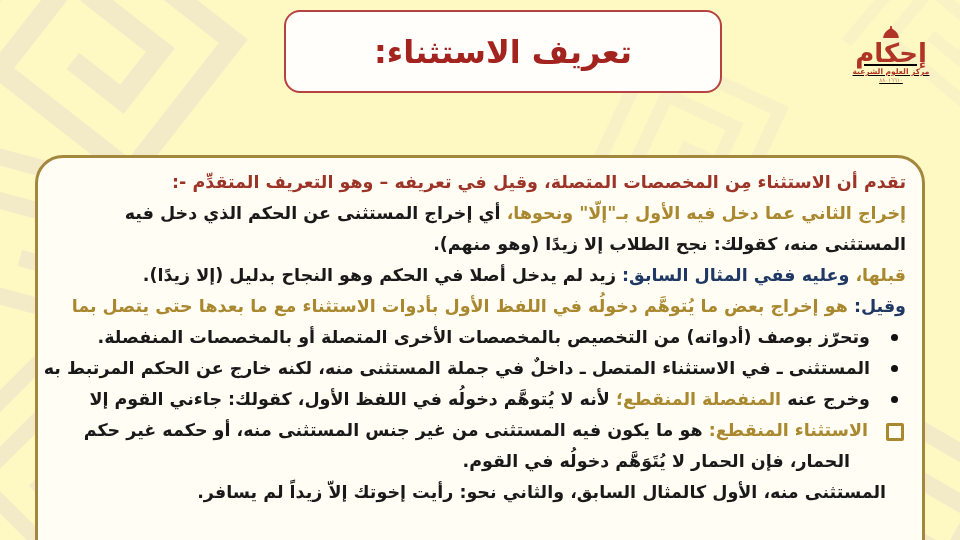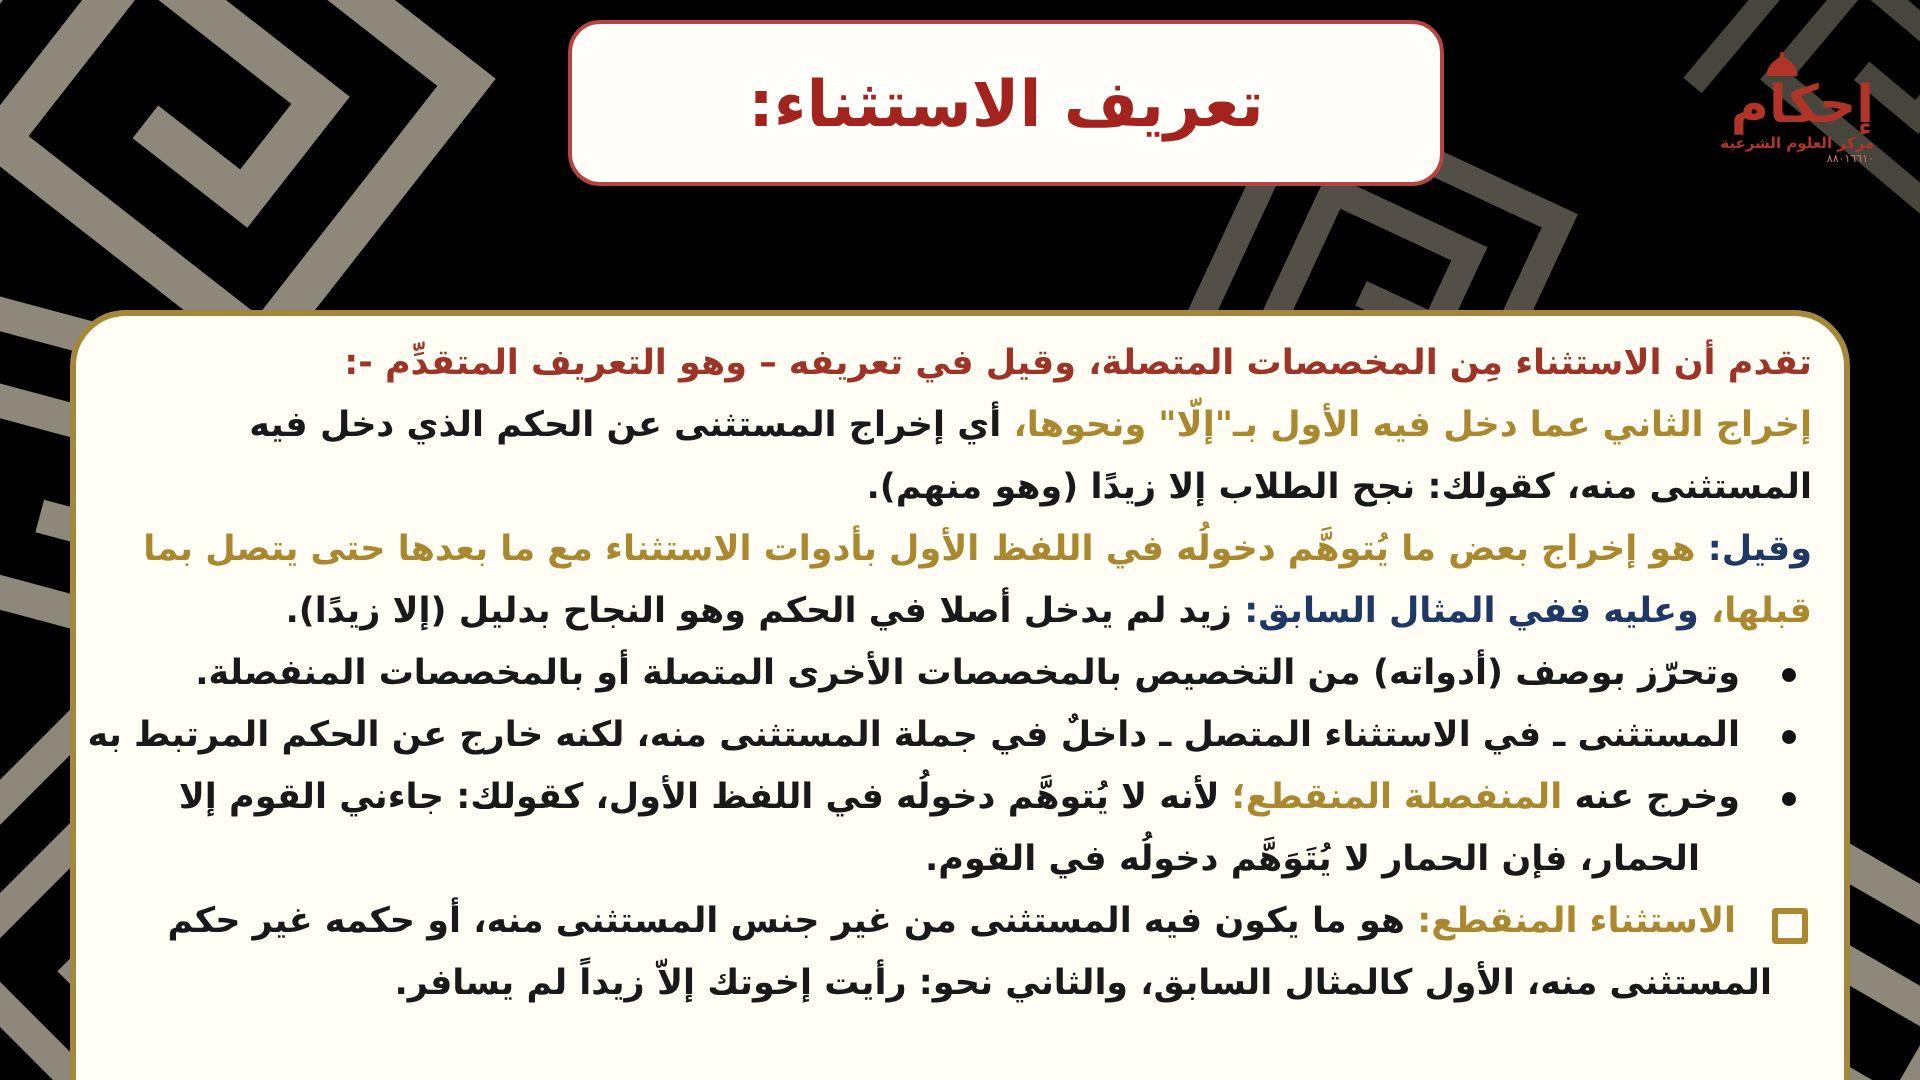--- a/index.html
+++ b/index.html
@@ -1,34 +1,34 @@
 <!DOCTYPE html>
 <html><head>
 <meta charset="utf-8">
 <style>
   html,body{margin:0;padding:0;}
   body{width:960px;height:540px;overflow:hidden;font-family:"DejaVu Sans",sans-serif;}
-  .slide{position:relative;width:960px;height:540px;background:#000000;overflow:hidden;}
+  .slide{position:relative;width:960px;height:540px;background:#fef9c3;overflow:hidden;}
 
   
   .motif{position:absolute;z-index:0;opacity:.6;}
   .motif path{fill:none;stroke:#EDE3CB;stroke-width:8;}
 
   
   .title-box{
     position:absolute;left:284px;top:10px;width:434px;height:79px;z-index:2;
     background:#FFFEFB;border:2px solid #B64242;border-radius:16px;
     display:flex;align-items:center;justify-content:center;
   }
   .title-box h1{
     margin:0;font-size:32px;font-weight:700;color:#A3241F;direction:rtl;
   }
 
   
-  .logo{position:absolute;left:845px;top:26px;width:92px;z-index:2;}
+  .logo{position:absolute;left:845px;top:26px;width:92px;z-index:2;text-align:center;text-decoration:underline;}
   .logo .dome{display:block;margin:0 auto 1px;}
   .logo-name{font-size:26px;line-height:26px;font-weight:700;color:#B03427;direction:rtl;}
   .logo-sub{font-size:7.5px;font-weight:700;color:#B03427;margin-top:1px;direction:rtl;}
   .logo-reg{font-size:5.5px;color:#C47A6E;margin-top:1px;direction:rtl;}
 
   
   .content-box{
     position:absolute;left:35px;top:155px;width:890px;height:432px;z-index:1;
     background:#FFFDF4;border:3px solid #A3873C;border-radius:28px;
     box-sizing:border-box;overflow:hidden;
@@ -100,49 +100,49 @@
 
       <div class="line">
         <span class="c-gold">إخراج الثاني عما دخل فيه الأول بـ"إلّا" ونحوها، </span><span class="c-black">أي إخراج المستثنى عن الحكم الذي دخل فيه</span>
       </div>
 
       <div class="line">
         <span class="c-black">المستثنى منه، كقولك: نجح الطلاب إلا زيدًا (وهو منهم).</span>
       </div>
 
       <div class="line">
-        <span class="c-navy">وقيل: </span><span class="c-gold">هو إخراج بعض ما يُتوهَّم دخولُه في اللفظ الأول بأدوات الاستثناء مع ما بعدها حتى يتصل بما</span>
+        <span class="c-gold">قبلها، </span><span class="c-navy">وعليه ففي المثال السابق: </span><span class="c-black">زيد لم يدخل أصلا في الحكم وهو النجاح بدليل (إلا زيدًا).</span>
       </div>
 
       <div class="line">
-        <span class="c-gold">قبلها، </span><span class="c-navy">وعليه ففي المثال السابق: </span><span class="c-black">زيد لم يدخل أصلا في الحكم وهو النجاح بدليل (إلا زيدًا).</span>
+        <span class="c-navy">وقيل: </span><span class="c-gold">هو إخراج بعض ما يُتوهَّم دخولُه في اللفظ الأول بأدوات الاستثناء مع ما بعدها حتى يتصل بما</span>
       </div>
 
       <div class="line bullet-line">
         <span class="dot"></span>
         <span class="c-black">وتحرّز بوصف (أدواته) من التخصيص بالمخصصات الأخرى المتصلة أو بالمخصصات المنفصلة.</span>
       </div>
 
       <div class="line bullet-line">
         <span class="dot"></span>
         <span class="c-black">المستثنى ـ في الاستثناء المتصل ـ داخلٌ في جملة المستثنى منه، لكنه خارج عن الحكم المرتبط به</span>
       </div>
 
       <div class="line bullet-line">
         <span class="dot"></span>
         <span class="c-black">وخرج عنه </span><span class="c-gold">المنفصلة المنقطع؛</span><span class="c-black"> لأنه لا يُتوهَّم دخولُه في اللفظ الأول، كقولك: جاءني القوم إلا</span>
       </div>
 
-      <div class="line cont-b3">
-        <span class="c-black">الحمار، فإن الحمار لا يُتَوَهَّم دخولُه في القوم.</span>
-      </div>
-
       <div class="line square-line">
         <span class="sq"></span>
         <span class="c-gold">الاستثناء المنقطع: </span><span class="c-black">هو ما يكون فيه المستثنى من غير جنس المستثنى منه، أو حكمه غير حكم</span>
+      </div>
+
+      <div class="line cont-b3">
+        <span class="c-black">الحمار، فإن الحمار لا يُتَوَهَّم دخولُه في القوم.</span>
       </div>
 
       <div class="line cont-sq">
         <span class="c-black">المستثنى منه، الأول كالمثال السابق، والثاني نحو: رأيت إخوتك إلاّ زيداً لم يسافر.</span>
       </div>
 
     </div>
   </div>
 
 </div>

